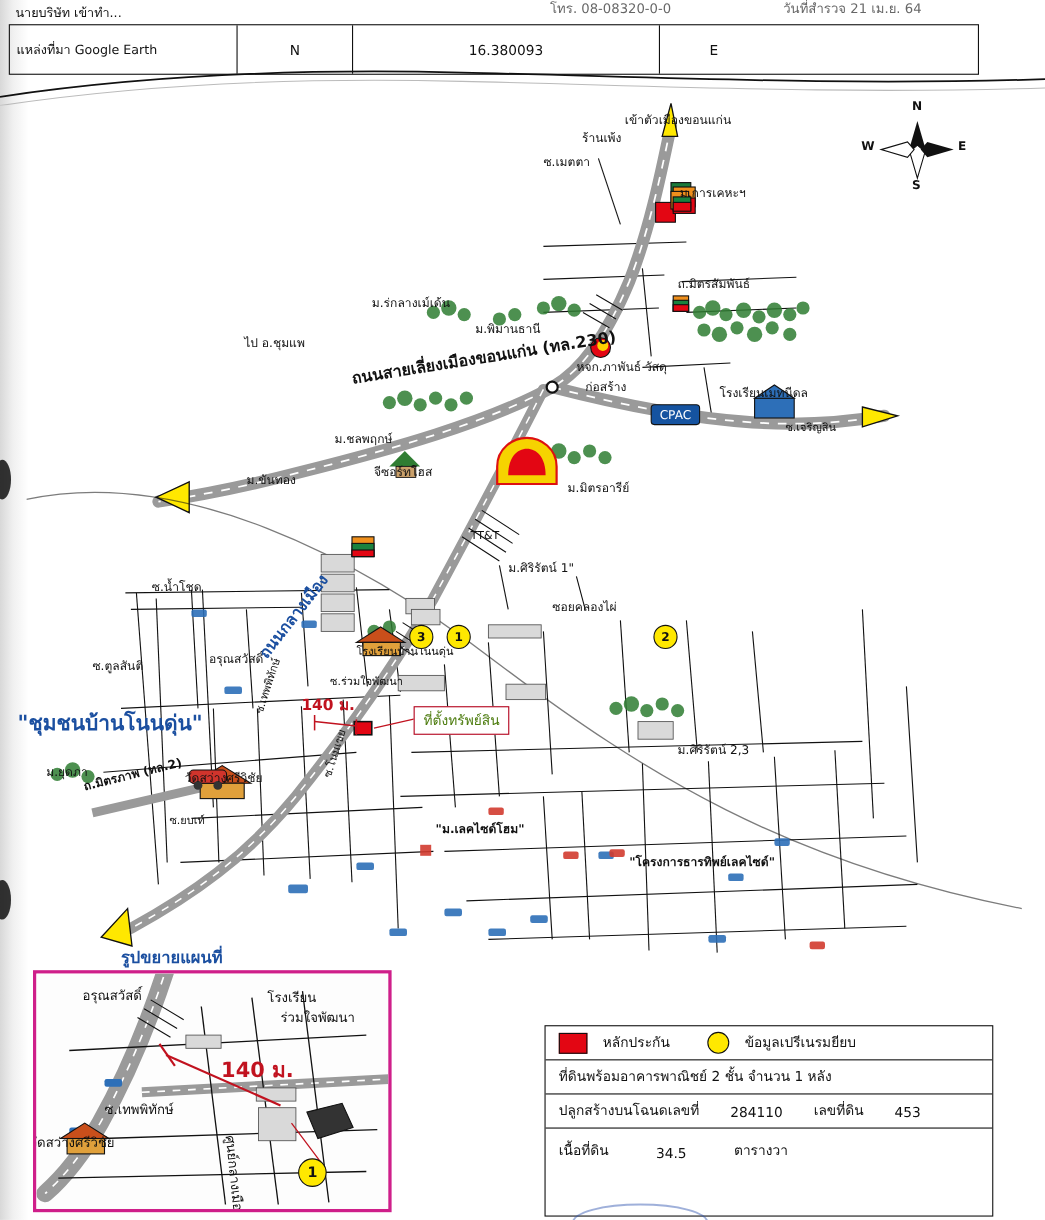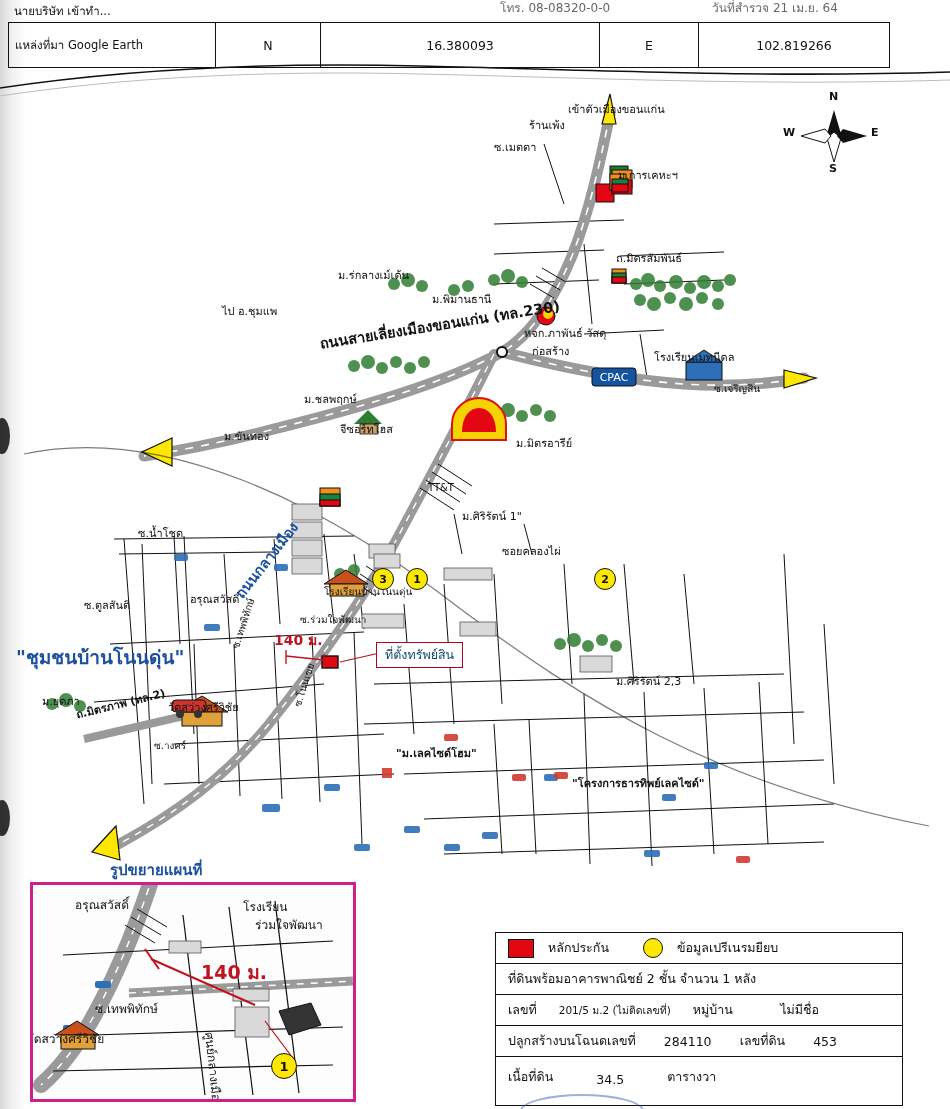--- a/index.html
+++ b/index.html
@@ -70,21 +70,21 @@
   .compass{position:absolute;left:755px;top:8px;width:110px;height:88px;}
   
   .badge{
     position:absolute;width:20px;height:20px;border-radius:50%;
     background:#ffe800;border:1.6px solid #111;
     font-size:11px;font-weight:bold;color:#111;
     display:flex;align-items:center;justify-content:center;
   }
   .callout{
     position:absolute;border:1.4px solid #b3001b;background:#fff;
-    color:#0c4a6e;font-size:12.5px;padding:2px 8px;white-space:nowrap;
+    color:#4d7c0f;font-size:12.5px;padding:2px 8px;white-space:nowrap;
   }
   
   .inset{
     position:absolute;left:30px;top:882px;width:320px;height:214px;
     border:3px solid #cf1f8a;background:#ffffff;overflow:hidden;
   }
   .inset-title{
     position:absolute;left:110px;top:858px;font-size:15px;color:#1b4fa0;
     font-weight:bold;
   }
@@ -122,21 +122,20 @@
 
 <div class="hdr">
   <div class="hdr-top-text">โทร. 08-08320-0-0</div>
   <div class="hdr-top-text2">วันที่สำรวจ   21 เม.ย. 64</div>
   <div class="hdr-label-top">นายบริษัท เข้าทำ...</div>
   <div class="hdr-row">
     <div class="hdr-cell c1">แหล่งที่มา Google Earth</div>
     <div class="hdr-cell c2">N</div>
     <div class="hdr-cell c3">16.380093</div>
     <div class="hdr-cell c4">E</div>
-    <div class="hdr-cell c5">102.819266</div>
   </div>
 </div>
 
 <div class="map">
 
   <svg width="905" height="790">
     <defs>
       <marker id="arrY" markerWidth="10" markerHeight="10" refX="5" refY="5" orient="auto">
         <path d="M0,0 L10,5 L0,10 z" fill="#ffe800" stroke="#111" stroke-width="1"></path>
       </marker>
@@ -426,21 +425,21 @@
   <div class="lbl" style="left:478px;top:458px;">ซอยคลองไผ่</div>
   <div class="lbl" style="left:60px;top:512px;">ซ.ตูลสันติ</div>
   <div class="lbl" style="left:166px;top:506px;">อรุณสวัสดิ์</div>
   <div class="lbl lbl-sm" style="left:300px;top:500px;">โรงเรียนบ้านโนนดุ่น</div>
   <div class="lbl lbl-sm" style="left:276px;top:528px;">ซ.ร่วมใจพัฒนา</div>
   <div class="lbl" style="left:592px;top:588px;">ม.ศิริรัตน์ 2,3</div>
   <div class="lbl" style="left:18px;top:608px;">ม.ยุดภา</div>
   <div class="lbl" style="left:144px;top:614px;">วัดสว่างศรีวิชัย</div>
   <div class="lbl lbl-sm" style="left:204px;top:562px;transform:rotate(-72deg);transform-origin:left top;">ซ.เทพพิทักษ์</div>
   <div class="lbl lbl-sm" style="left:266px;top:620px;transform:rotate(-72deg);transform-origin:left top;">ซ.โนนเขย</div>
-  <div class="lbl lbl-sm" style="left:130px;top:654px;">ซ.างศร์</div>
+  <div class="lbl lbl-sm" style="left:130px;top:654px;">ซ.ยบเท์</div>
   <div class="lbl" style="left:372px;top:660px;font-weight:bold;">"ม.เลคไซด์โฮม"</div>
   <div class="lbl" style="left:548px;top:690px;font-weight:bold;">"โครงการธารทิพย์เลคไซด์"</div>
 
   <div class="lbl lbl-rd" style="left:294px;top:248px;transform:rotate(-9deg);transform-origin:left top;">ถนนสายเลี่ยงเมืองขอนแก่น (ทล.230)</div>
   <div class="lbl lbl-rd" style="left:205px;top:505px;transform:rotate(-52deg);transform-origin:left top;color:#1b4fa0;">ถนนกลางเมือง</div>
   <div class="lbl" style="left:50px;top:622px;transform:rotate(-14deg);transform-origin:left top;font-weight:bold;">ถ.มิตรภาพ (ทล.2)</div>
 
   <div class="lbl lbl-big-blue" style="left:-8px;top:558px;">"ชุมชนบ้านโนนดุ่น"</div>
 
   <div class="lbl lbl-red" style="left:250px;top:545px;font-size:14px;">140 ม.</div>
@@ -519,26 +518,20 @@
 
 <div class="info">
   <div class="info-row">
     <div class="sw-red"></div>
     <div class="info-cell">หลักประกัน</div>
     <div class="sw-yellow"></div>
     <div class="info-cell">ข้อมูลเปรีเนรมยียบ</div>
   </div>
   <div class="info-row">
     <div class="info-cell" style="padding-left:12px;">ที่ดินพร้อมอาคารพาณิชย์  2  ชั้น  จำนวน  1     หลัง</div>
-  </div>
-  <div class="info-row">
-    <div class="info-cell" style="padding-left:12px;">เลขที่</div>
-    <div class="info-cell" style="min-width:132px;text-align:center;font-size:10.5px;">201/5 ม.2 (ไม่ติดเลขที่)</div>
-    <div class="info-cell">หมู่บ้าน</div>
-    <div class="info-cell" style="min-width:110px;text-align:center;">ไม่มีชื่อ</div>
   </div>
   <div class="info-row">
     <div class="info-cell" style="padding-left:12px;">ปลูกสร้างบนโฉนดเลขที่</div>
     <div class="info-cell" style="min-width:80px;text-align:center;">284110</div>
     <div class="info-cell">เลขที่ดิน</div>
     <div class="info-cell" style="min-width:56px;text-align:center;">453</div>
   </div>
   <div class="info-row">
     <div class="info-cell" style="padding-left:12px;">เนื้อที่ดิน</div>
     <div class="info-cell" style="min-width:90px;text-align:center;">34.5</div>

